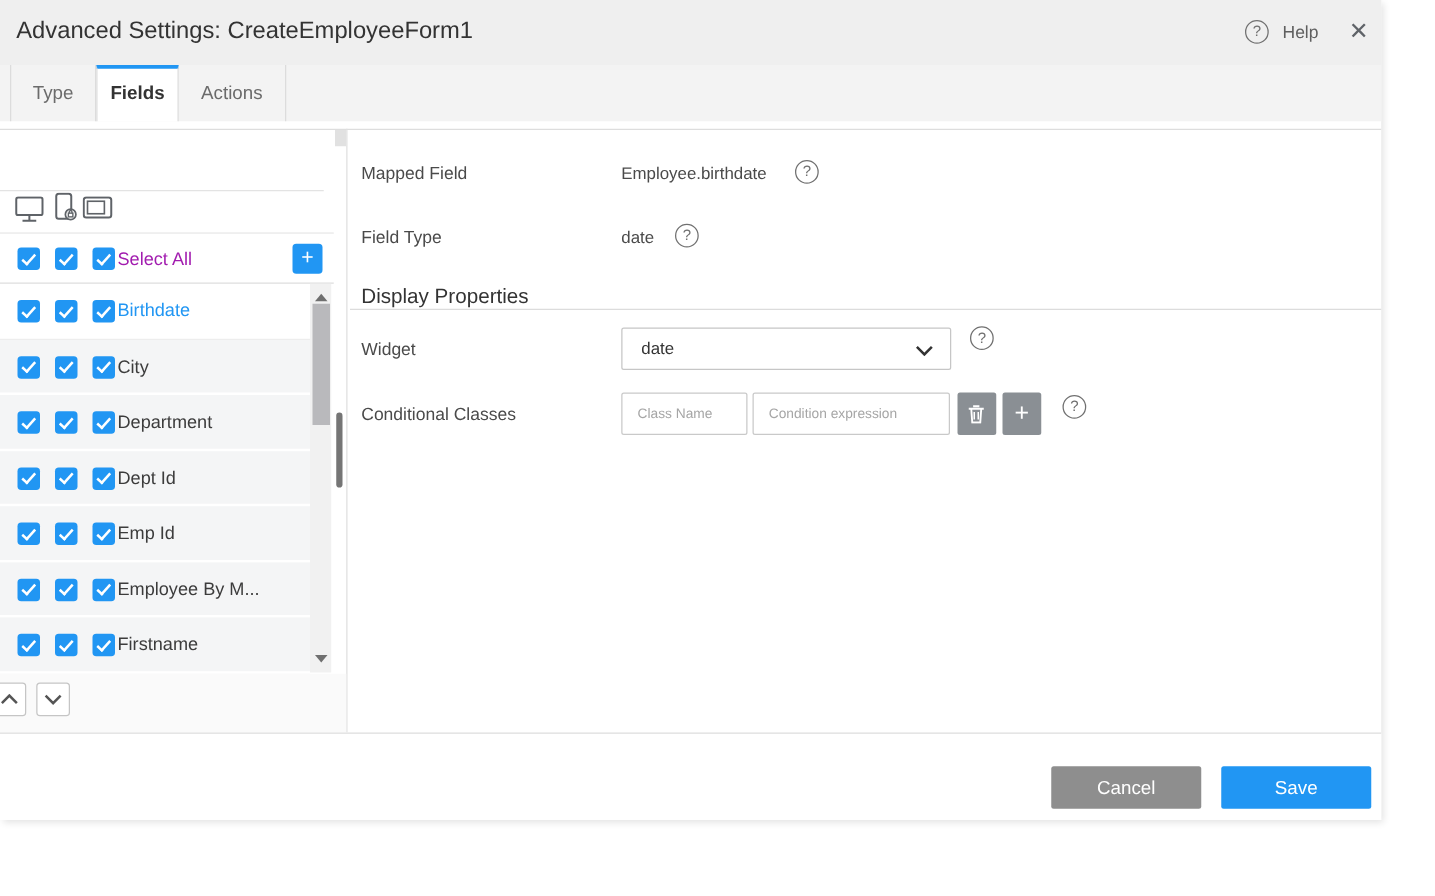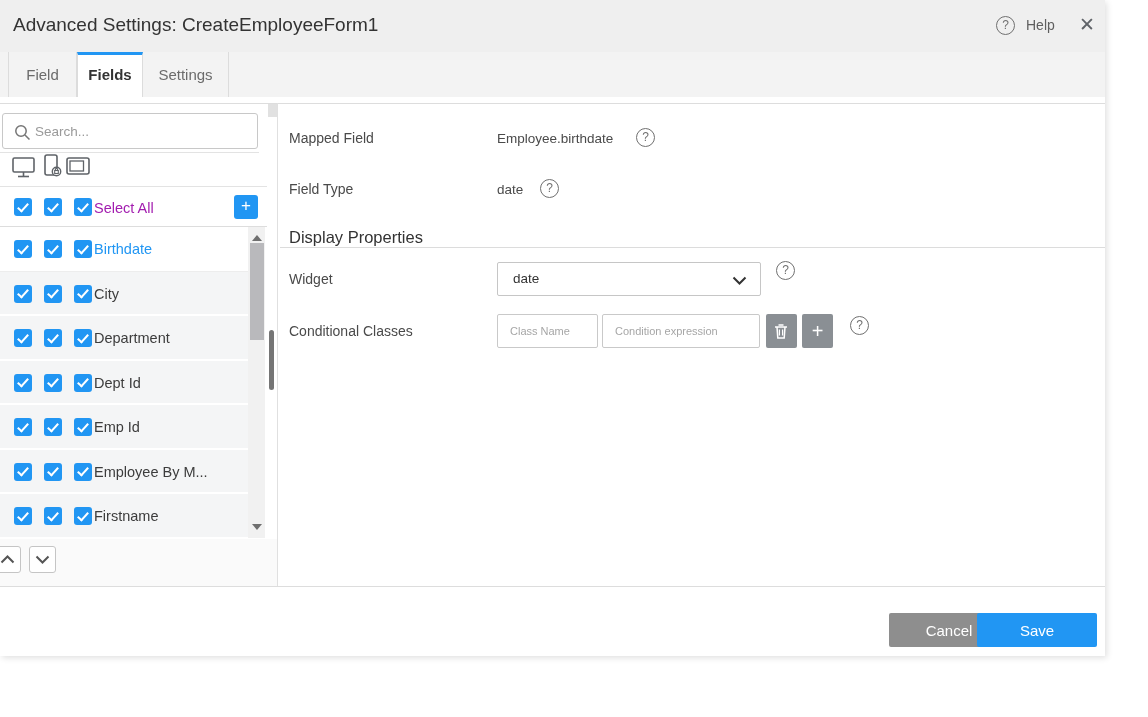--- a/index.html
+++ b/index.html
@@ -101,51 +101,44 @@
 
   .q-mapped { position:absolute; left:636px; top:128px; }
   .q-ftype  { position:absolute; left:540px; top:179px; }
   .q-widget { position:absolute; left:776px; top:261px; }
   .q-cc     { position:absolute; left:850px; top:316px; }
 
   
   .footer { position:absolute; left:0; top:586px; width:1105px; height:70px; background:#fff; border-top:1px solid #ddd; }
   .btn { position:absolute; top:26px; width:120px; height:34px; border:0; border-radius:2px; color:#fff;
          font-size:15px; font-family:"Liberation Sans",sans-serif; cursor:pointer; }
-  .btn-cancel { left:889px; background:var(--gray-btn); }
+  .btn-cancel { left:841px; background:var(--gray-btn); }
   .btn-save { left:977px; background:var(--accent); }
 </style>
 </head>
 <body>
 
 <div class="dialog">
 
   <div class="titlebar">
     <div class="title">Advanced Settings: CreateEmployeeForm1</div>
     <span class="qicon help-qicon"></span>
     <span class="help-label">Help</span>
     <span class="close-x">✕</span>
   </div>
 
   <div class="tabbar">
-    <div class="tab tab-form">Field</div>
+    <div class="tab tab-form">Type</div>
     <div class="tab tab-fields active">Fields</div>
-    <div class="tab tab-actions">Settings</div>
+    <div class="tab tab-actions">Actions</div>
   </div>
 
   <div class="body"></div>
   <div class="sidebar-divider"></div>
 
-  <div class="search-box">
-    <svg width="17" height="17" viewBox="0 0 17 17">
-      <circle cx="7" cy="7" r="5.2" fill="none" stroke="#757575" stroke-width="1.5"></circle>
-      <line x1="11" y1="11" x2="15.5" y2="15.5" stroke="#757575" stroke-width="1.5"></line>
-    </svg>
-    <input type="text" placeholder="Search..." style="">
-  </div>
   <div class="hline" style="left:0;top:152px;width:259px;"></div>
 
   <div class="dev-icons">
     <svg style="left:12px;top:157px;" width="24" height="22" viewBox="0 0 24 22">
       <rect x="1" y="1" width="21" height="14" rx="1.5" fill="none" stroke="#5f6368" stroke-width="1.6"></rect>
       <line x1="11.5" y1="15" x2="11.5" y2="19" stroke="#5f6368" stroke-width="1.6"></line>
       <line x1="6" y1="19.5" x2="17" y2="19.5" stroke="#5f6368" stroke-width="1.6"></line>
     </svg>
     <svg style="left:43px;top:154px;" width="20" height="25" viewBox="0 0 20 25">
       <rect x="2" y="1" width="12" height="20" rx="2" fill="none" stroke="#5f6368" stroke-width="1.6"></rect>

